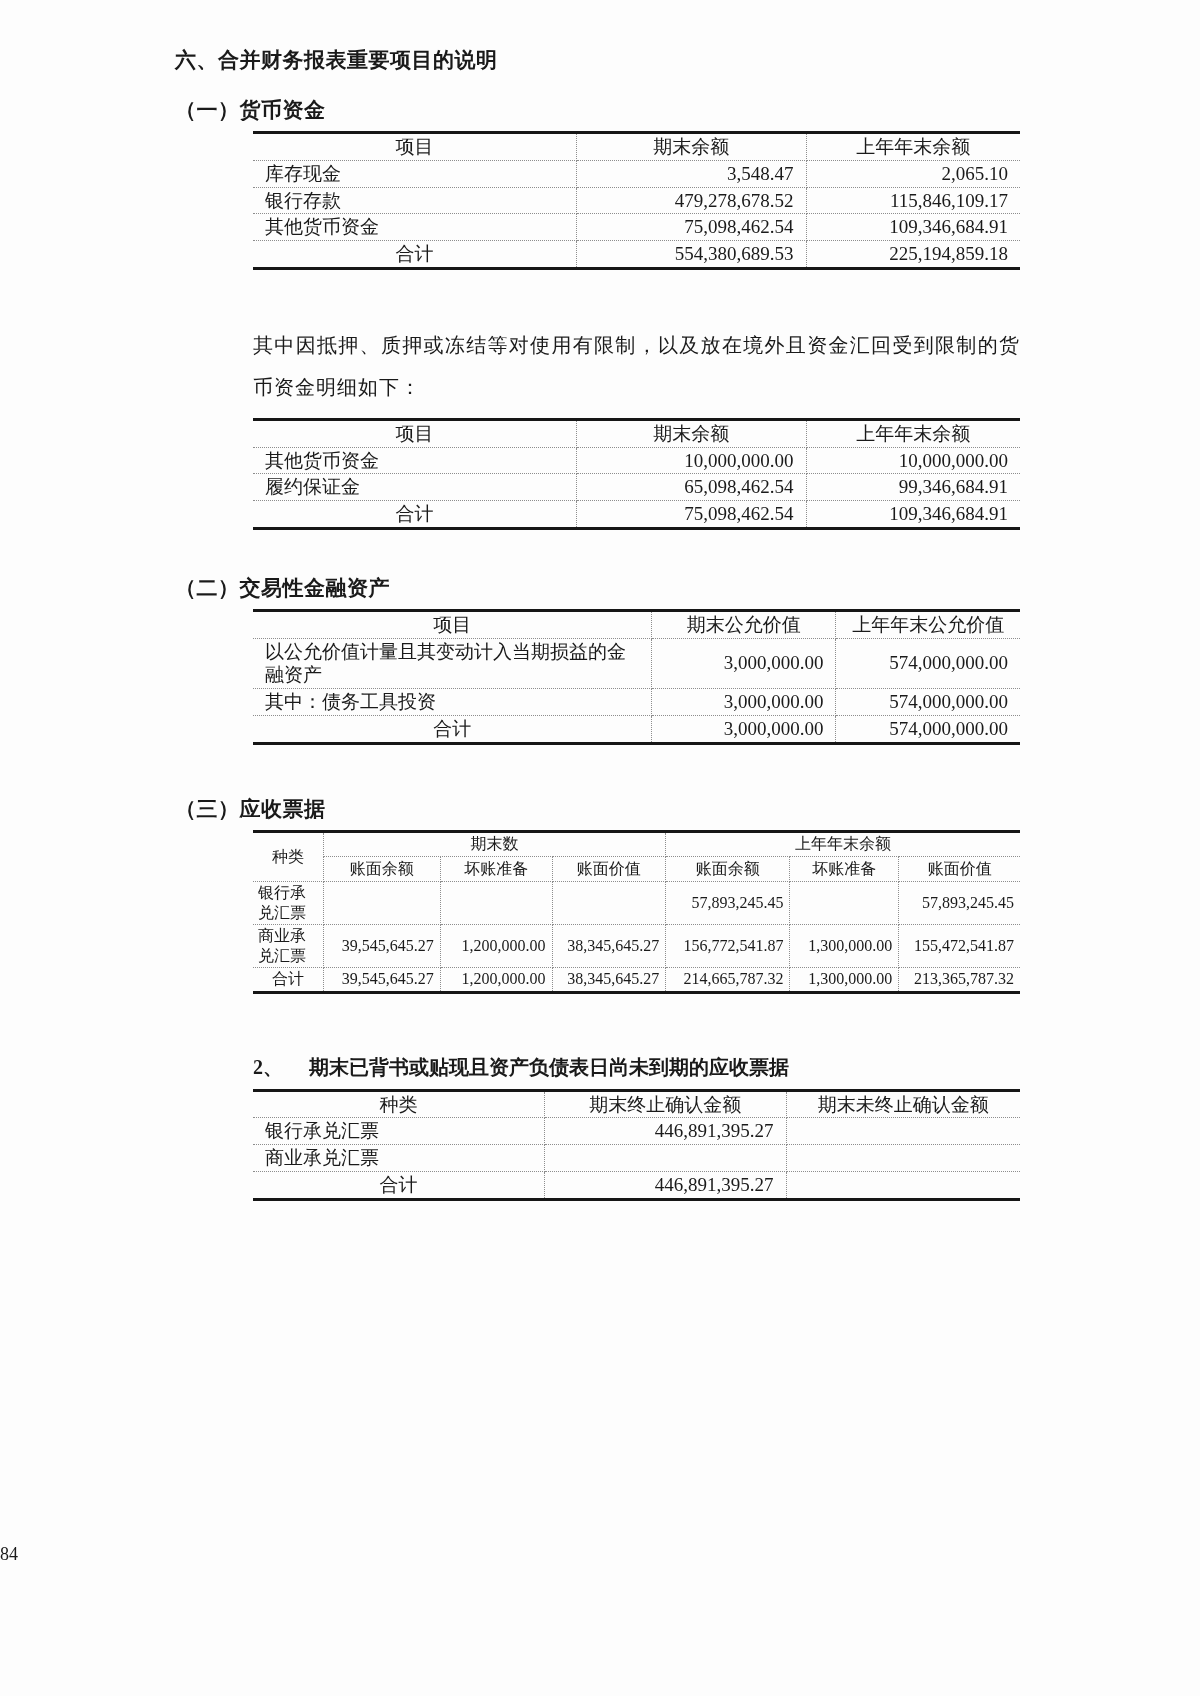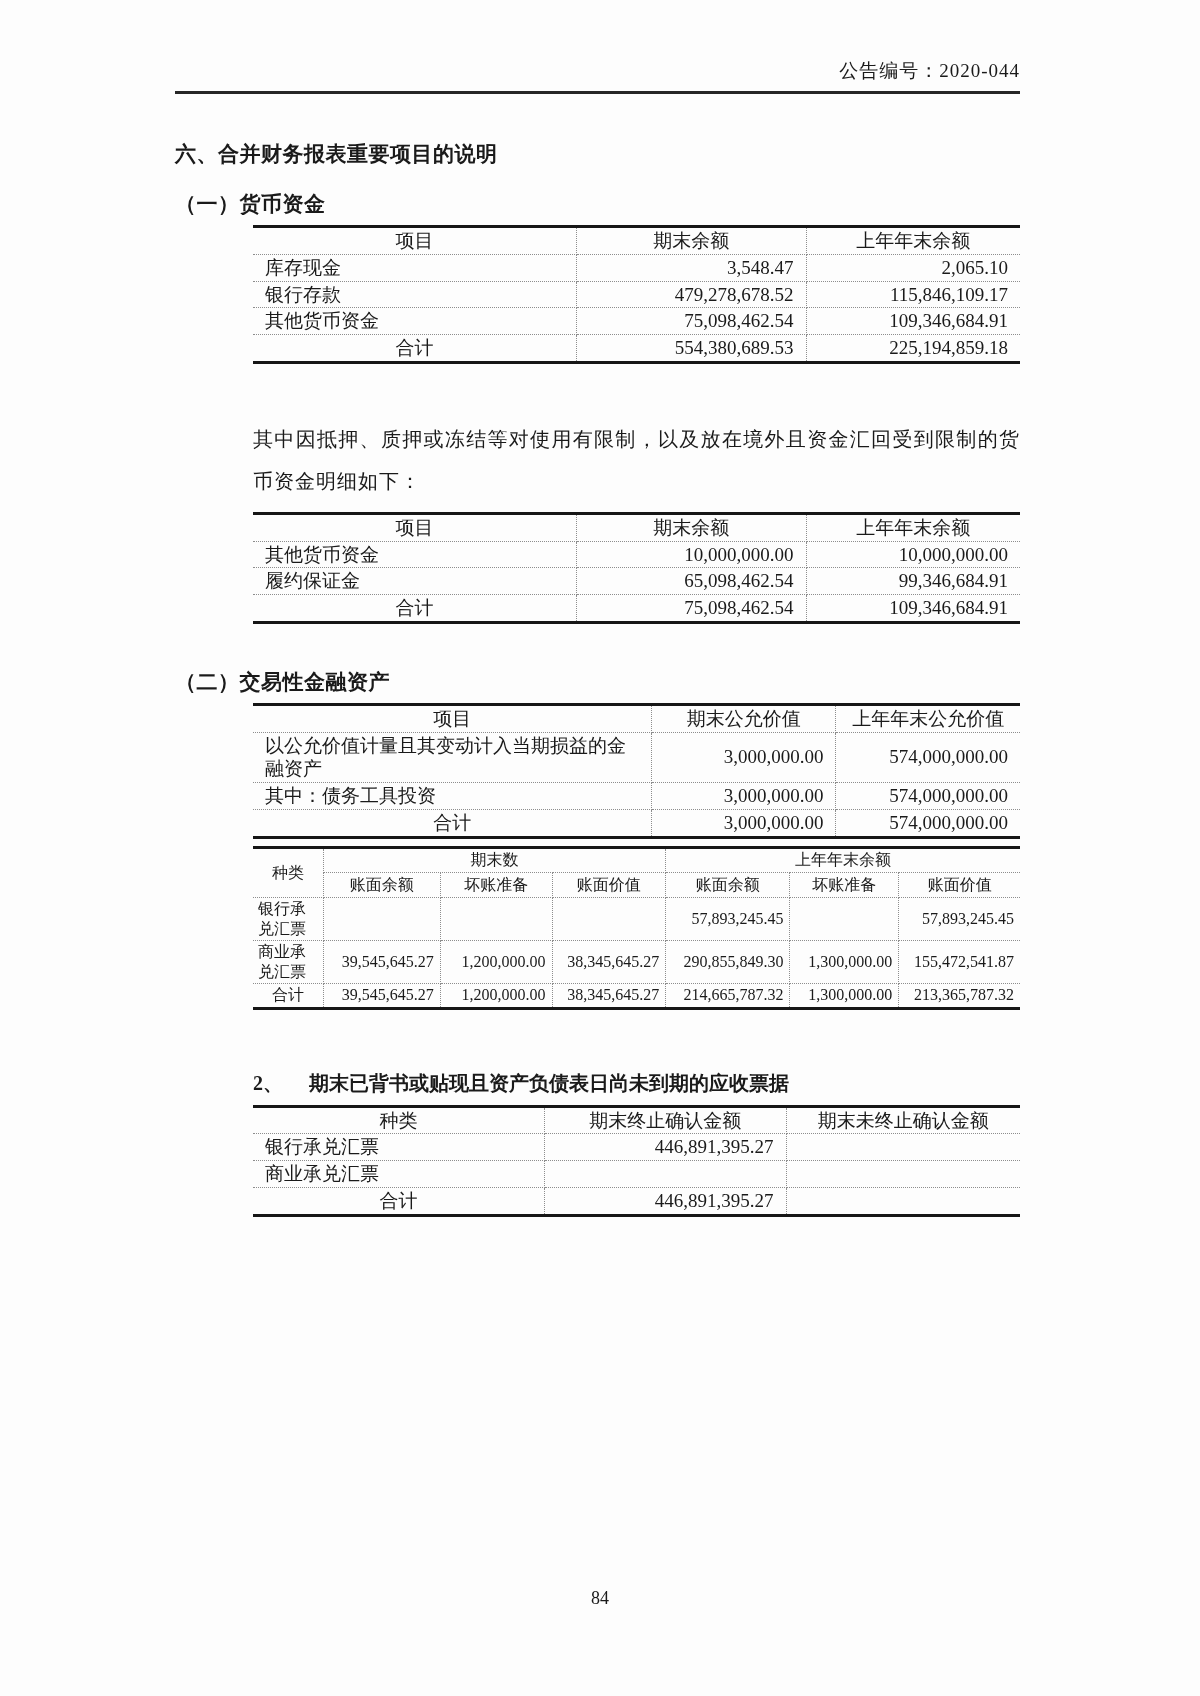--- a/index.html
+++ b/index.html
@@ -83,34 +83,30 @@
   .t4 td.lbl { padding-left: 5px; }
   .t4 td.num { padding-right: 6px; }
 
   .t5 td, .t5 th { height: 27px; }
 
   .page-num {
     position: absolute;
     top: 1544px;
     left: 0;
     width: 100%;
-    text-align: center;
+    text-align: left;
     font-size: 18px;
-    margin-top: 44px;
   }
 </style>
 </head>
 <body>
 
 <div class="page">
   <div class="content">
 
-    <div class="doc-header">
-      <span>公告编号：2020-044</span>
-    </div>
 
     <div class="main-title">六、合并财务报表重要项目的说明</div>
 
     <div class="sec-title sec1">（一）货币资金</div>
 
     <table class="fin-table t1">
       <colgroup>
           <col class="c1">
           <col class="c2">
           <col class="c3">
@@ -207,20 +203,21 @@
           <td class="num">574,000,000.00</td>
         </tr>
         <tr>
           <td class="ctr">合计</td>
           <td class="num">3,000,000.00</td>
           <td class="num">574,000,000.00</td>
         </tr>
       </tbody>
     </table>
 
+    <div class="sec-title sec3">（三）应收票据</div>
 
 
     <table class="fin-table t4">
       <colgroup>
         <col class="k1">
           <col class="k2">
           <col class="k3">
           <col class="k4">
           <col class="k5">
           <col class="k6">
@@ -249,21 +246,21 @@
           <td class="num"></td>
           <td class="num">57,893,245.45</td>
           <td class="num"></td>
           <td class="num">57,893,245.45</td>
         </tr>
         <tr>
           <td class="lbl">商业承兑汇票</td>
           <td class="num">39,545,645.27</td>
           <td class="num">1,200,000.00</td>
           <td class="num">38,345,645.27</td>
-          <td class="num">290,855,849.30</td>
+          <td class="num">156,772,541.87</td>
           <td class="num">1,300,000.00</td>
           <td class="num">155,472,541.87</td>
         </tr>
         <tr>
           <td class="ctr">合计</td>
           <td class="num">39,545,645.27</td>
           <td class="num">1,200,000.00</td>
           <td class="num">38,345,645.27</td>
           <td class="num">214,665,787.32</td>
           <td class="num">1,300,000.00</td>

